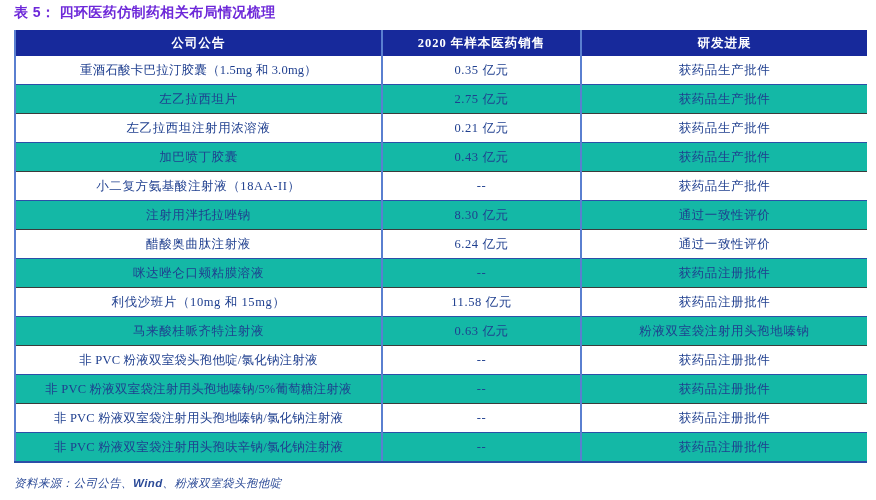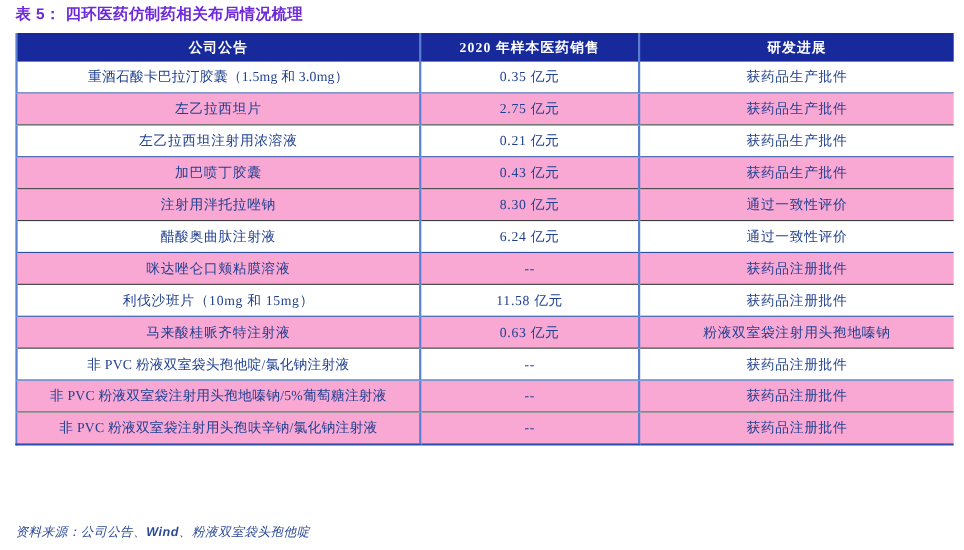--- a/index.html
+++ b/index.html
@@ -71,21 +71,21 @@
     text-align: center;
     padding: 0 4px;
     border-bottom: 1px solid #2b4fa8;
     border-left: 2px solid #5a7fd0;
     letter-spacing: 0.6px;
     white-space: nowrap;
     overflow: hidden;
     font-family: "Liberation Serif", "DejaVu Serif", serif;
   }
   table.data tbody tr.alt td {
-    background: #f9a8d4;
+    background: #14b8a6;
     border-bottom: 1px solid #3b3b3b;
     margin-top: 28px;
   }
   table.data tbody tr:last-child td {
     border-bottom: 2px solid #2b4fa8;
   }
   table.data tbody td.narrow { letter-spacing: 0.2px; }
 
   
   .source {
@@ -140,20 +140,25 @@
           <tr>
             <td>左乙拉西坦注射用浓溶液</td>
             <td>0.21 亿元</td>
             <td>获药品生产批件</td>
           </tr>
           <tr class="alt">
             <td>加巴喷丁胶囊</td>
             <td>0.43 亿元</td>
             <td>获药品生产批件</td>
           </tr>
+          <tr>
+            <td>小二复方氨基酸注射液（18AA-II）</td>
+            <td>--</td>
+            <td>获药品生产批件</td>
+          </tr>
           <tr class="alt">
             <td>注射用泮托拉唑钠</td>
             <td>8.30 亿元</td>
             <td>通过一致性评价</td>
           </tr>
           <tr>
             <td>醋酸奥曲肽注射液</td>
             <td>6.24 亿元</td>
             <td>通过一致性评价</td>
           </tr>
@@ -175,20 +180,25 @@
           <tr>
             <td class="narrow">非 PVC 粉液双室袋头孢他啶/氯化钠注射液</td>
             <td>--</td>
             <td>获药品注册批件</td>
           </tr>
           <tr class="alt">
             <td class="narrow">非 PVC 粉液双室袋注射用头孢地嗪钠/5%葡萄糖注射液</td>
             <td>--</td>
             <td>获药品注册批件</td>
           </tr>
+          <tr>
+            <td class="narrow">非 PVC 粉液双室袋注射用头孢地嗪钠/氯化钠注射液</td>
+            <td>--</td>
+            <td>获药品注册批件</td>
+          </tr>
           <tr class="alt">
             <td class="narrow">非 PVC 粉液双室袋注射用头孢呋辛钠/氯化钠注射液</td>
             <td>--</td>
             <td>获药品注册批件</td>
           </tr>
         </tbody>
     </table>
   </div>
 
   <div class="source">

